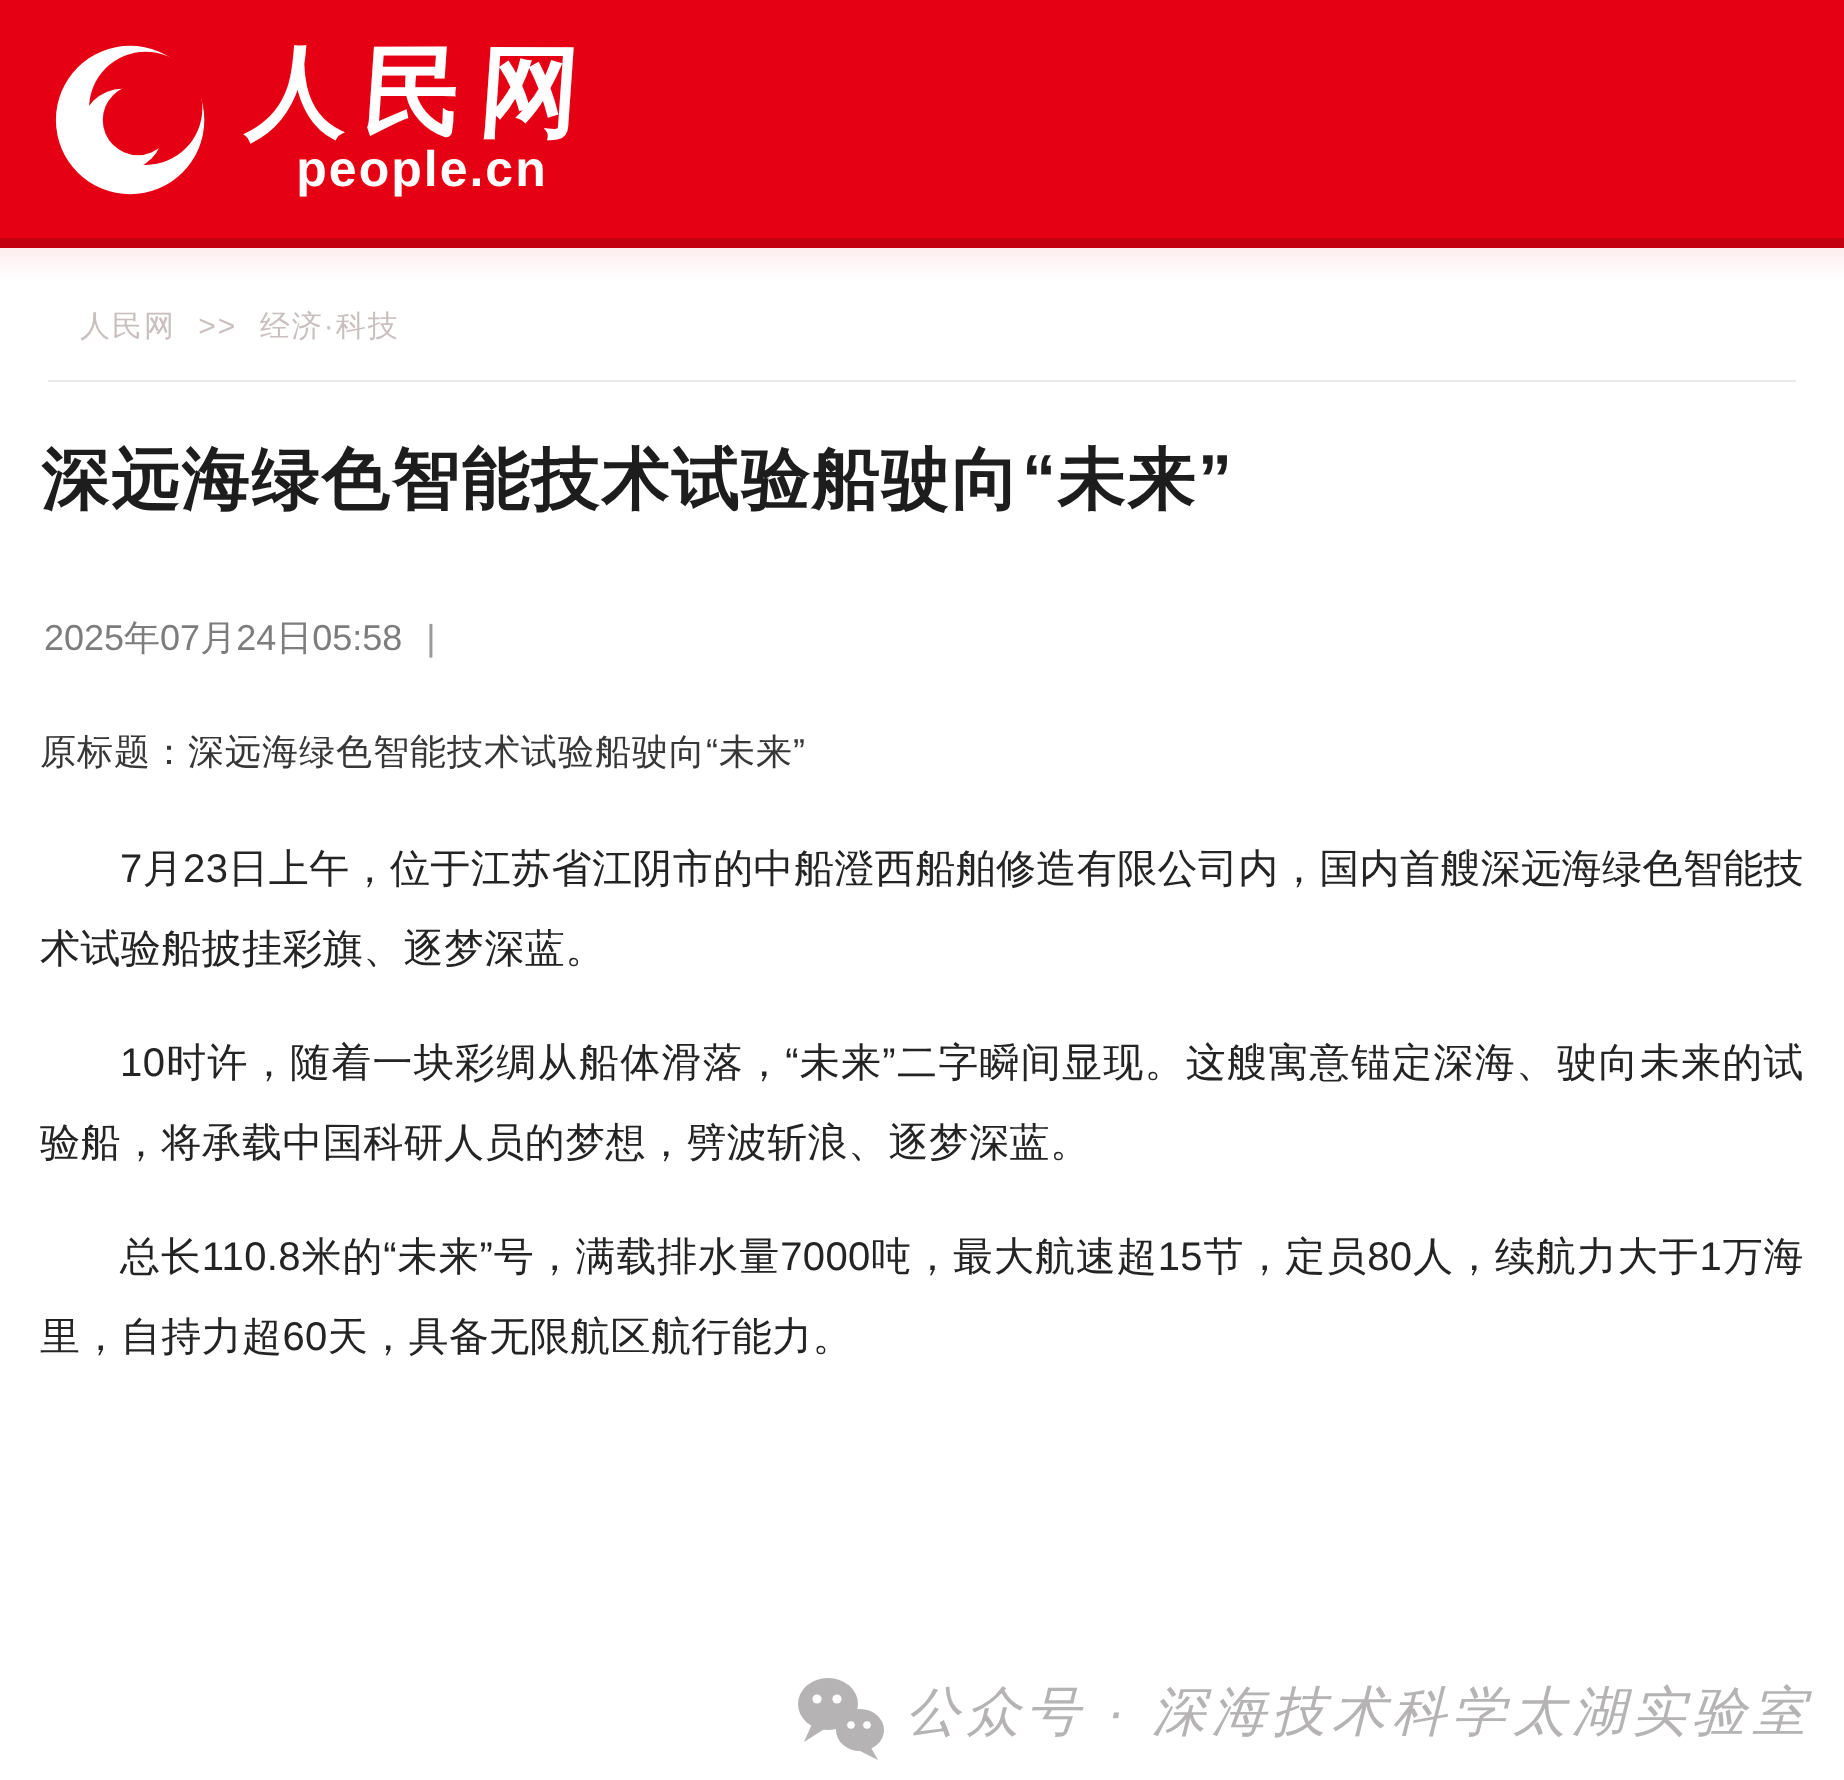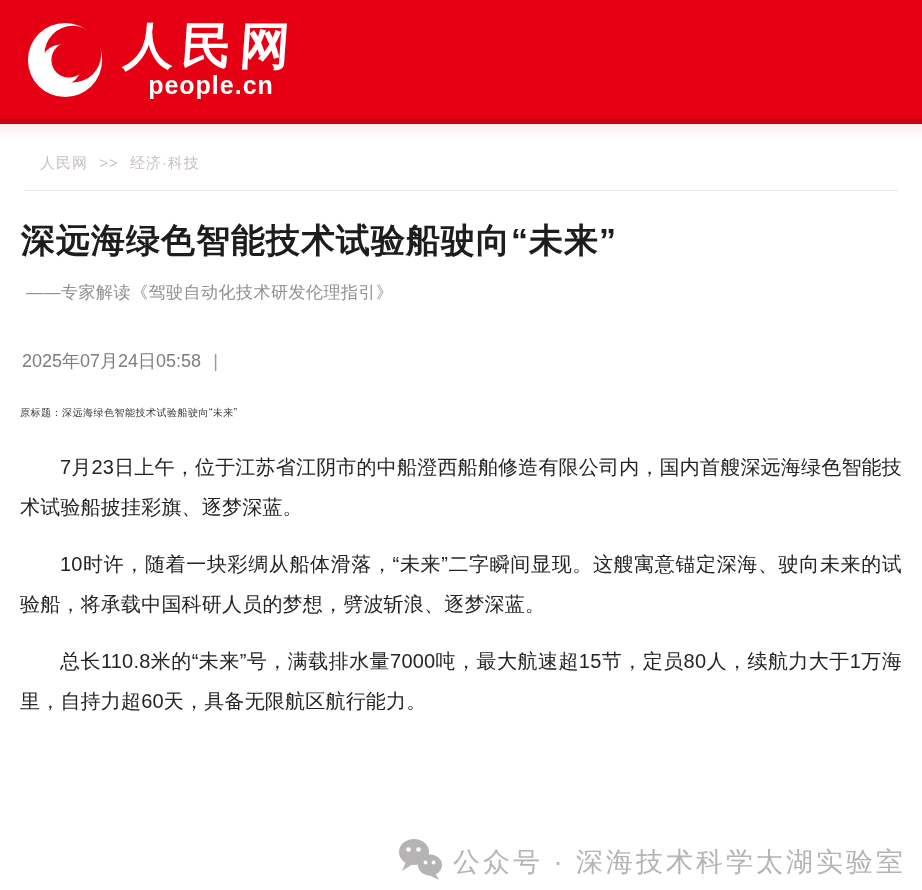--- a/index.html
+++ b/index.html
@@ -81,21 +81,21 @@
     letter-spacing: 0.5px;
   }
   .meta {
     margin: 45px 20px 0 22px;
     font-size: 18px;
     color: #7d7d7d;
   }
   .meta .bar { margin-left: 7px; color: #9a9a9a; }
   .original {
     margin: 33px 20px 0 20px;
-    font-size: 10px;
+    font-size: 18px;
     color: #373737;
     font-weight: 500;
     letter-spacing: 0.5px;
   }
 
   
   .body { margin: 27px 20px 0 20px; }
   .body p {
     font-size: 20px;
     line-height: 40px;
@@ -105,26 +105,27 @@
     letter-spacing: 0.2px;
     text-align: justify;
   }
 
   
   .watermark {
     position: absolute;
     right: 16px;
     bottom: 10px;
     display: flex;
-    align-items: flex-end;
+    align-items: flex-start;
     color: #b5b3b3;
     font-size: 27px;
     letter-spacing: 3px;
     background: rgba(255,255,255,0.55);
     padding-left: 6px;
+    font-style: italic;
   }
   .wechat { width: 46px; height: 42px; margin-right: 10px; flex: none; }
 </style>
 </head>
 <body>
 
 <div class="page">
 
   <header class="banner">
     <div class="logo">
@@ -146,21 +147,20 @@
   <nav class="breadcrumb">
     <a>人民网</a>
     <span class="sep">&gt;&gt;</span>
     <a>经济·科技</a>
   </nav>
 
   <hr class="divider">
 
   <main>
     <h1 class="title">深远海绿色智能技术试验船驶向“未来”</h1>
-    <p class="subtitle">——专家解读《驾驶自动化技术研发伦理指引》</p>
 
     <div class="meta">
       <span>2025年07月24日05:58</span>
       <span class="bar">|</span>
     </div>
 
     <p class="original">
       <span>原标题：</span><span>深远海绿色智能技术试验船驶向“未来”</span>
     </p>
 

